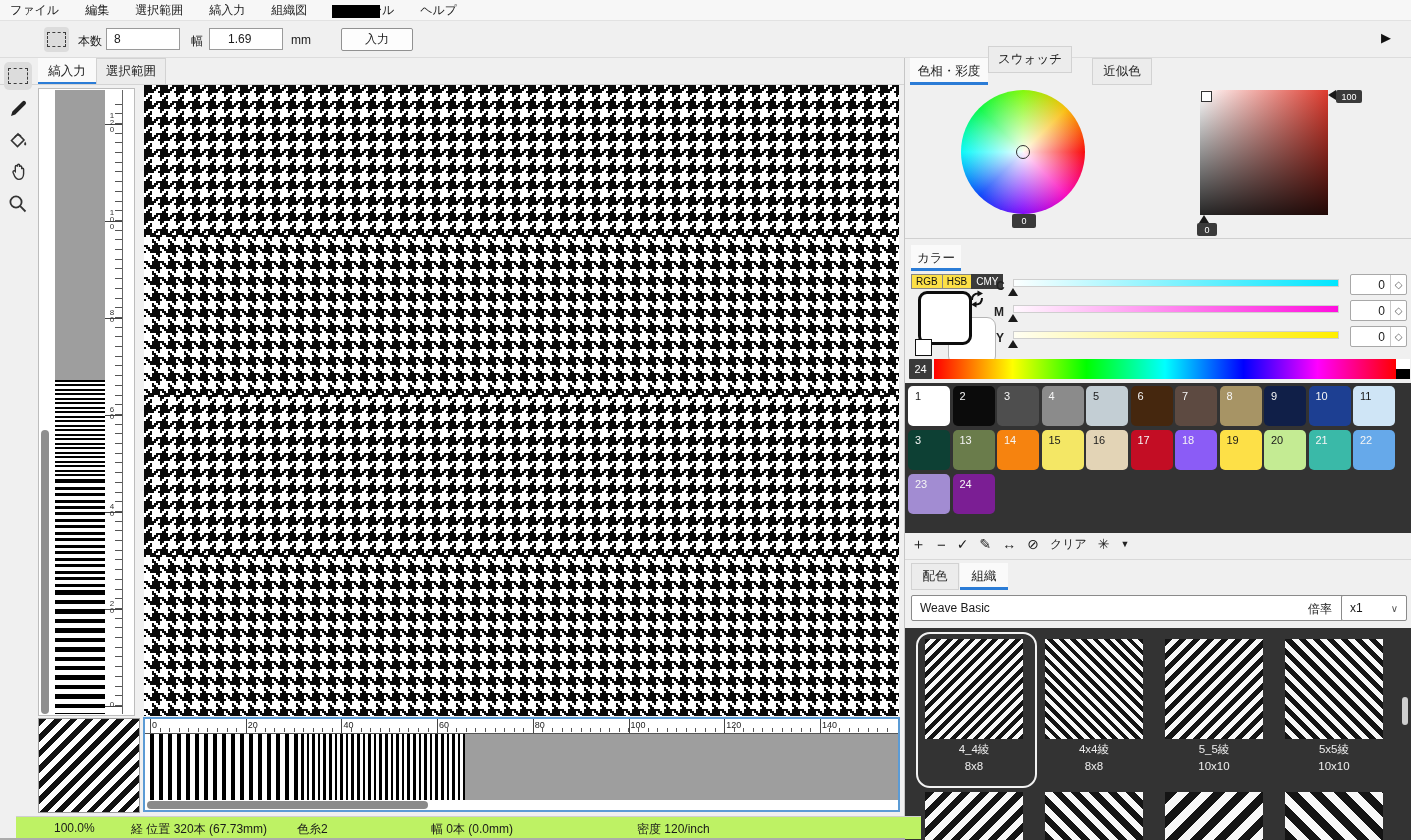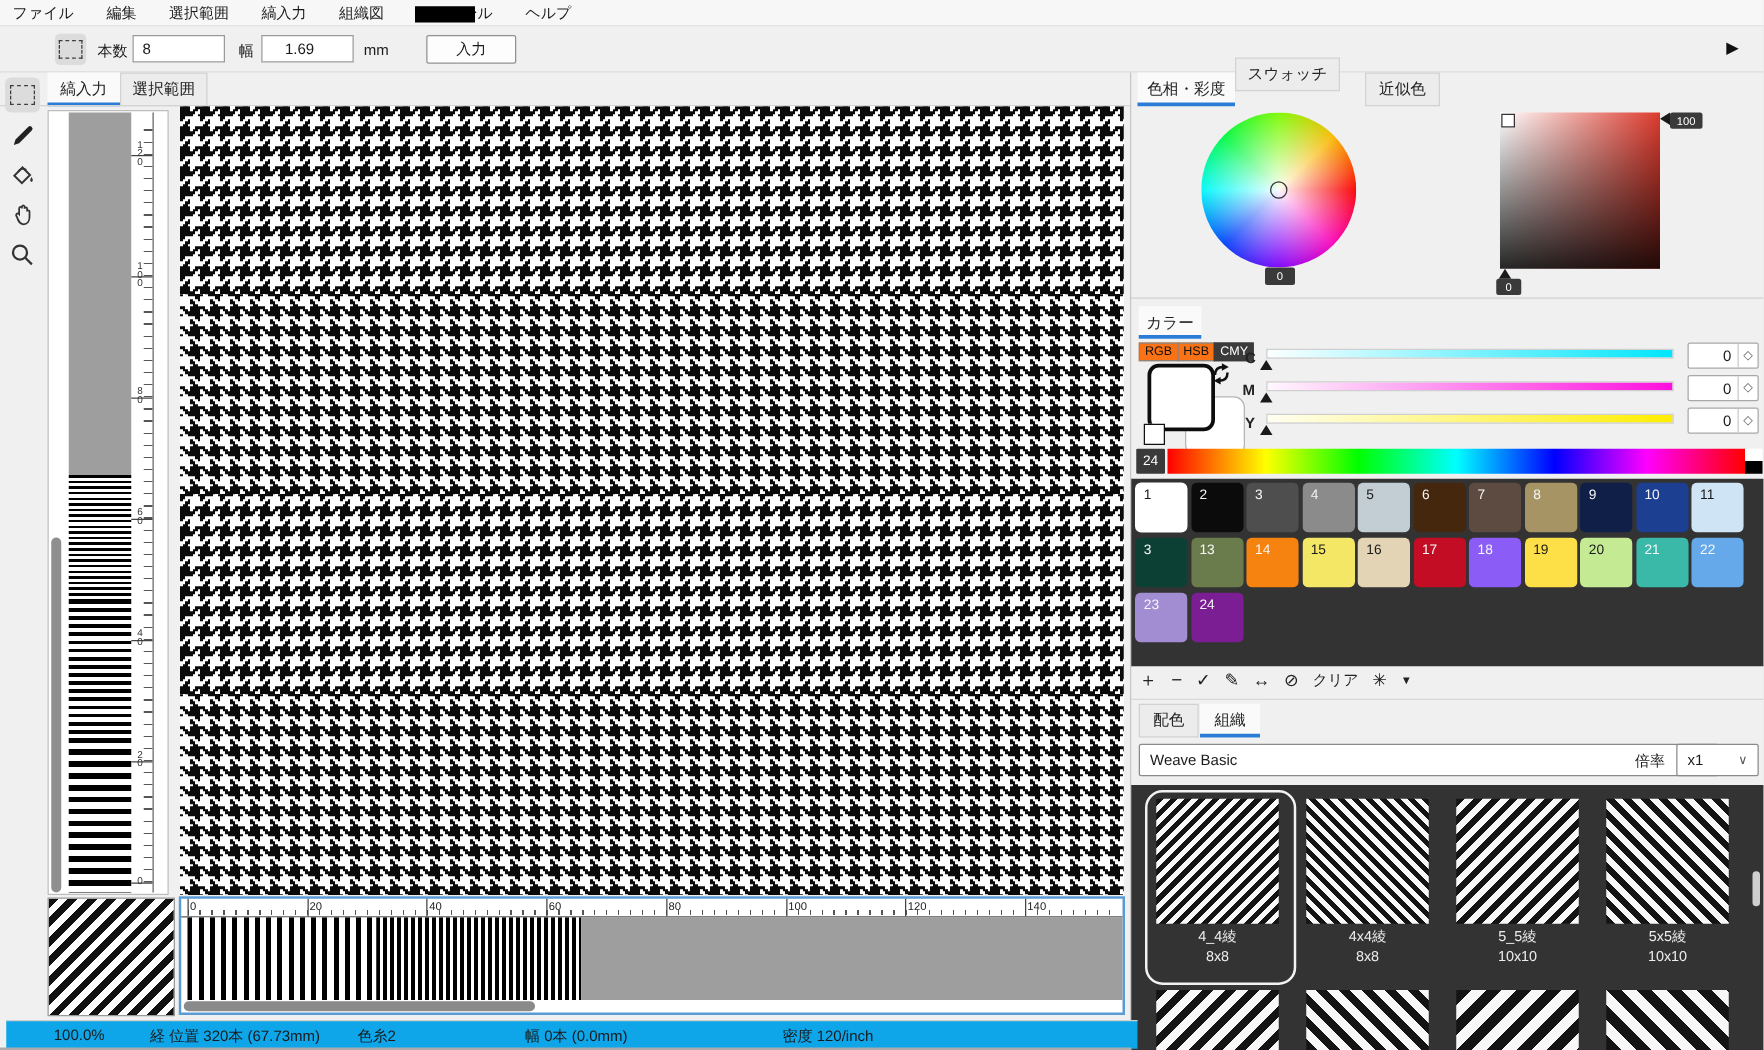--- a/index.html
+++ b/index.html
@@ -58,21 +58,21 @@
      justify-content:center;border-radius:2px;}
   #sv-square{position:absolute;left:1200px;top:90px;width:128px;height:125px;
      background:linear-gradient(to bottom,rgba(0,0,0,0),rgba(0,0,0,.85)),linear-gradient(to right,#ffffff,#dd3b2e);}
   #sv-cursor{position:absolute;left:1201px;top:91px;width:9px;height:9px;border:1.2px solid #333;background:#fff;}
   .tri-up{position:absolute;width:0;height:0;border-left:5px solid transparent;
      border-right:5px solid transparent;border-bottom:8px solid #1a1a1a;}
   .tri-left{position:absolute;width:0;height:0;border-top:5px solid transparent;
      border-bottom:5px solid transparent;border-right:8px solid #1a1a1a;}
   
   .mode-btn{display:inline-block;font-size:10px;padding:1px 4px;border:1px solid #868686;
-     background:#f97316;color:#111;margin-right:-1px;}
+     background:#fde047;color:#111;margin-right:-1px;}
   .mode-btn.sel{background:#3b3b3b;color:#fff;border-color:#3b3b3b;}
   .slider-label{position:absolute;font-size:12px;font-weight:bold;color:#222;}
   .slider-bar{position:absolute;width:326px;height:8px;border:1px solid #cfcfcf;box-sizing:border-box;}
   .spin{position:absolute;width:57px;height:21px;background:#fff;border:1px solid #a8a8a8;
      box-sizing:border-box;display:flex;align-items:stretch;font-size:12px;border-radius:2px;}
   .spin .val{flex:1;text-align:right;padding:3px 5px 0 0;}
   .spin .btns{width:15px;border-left:1px solid #c9c9c9;display:flex;align-items:center;
      justify-content:center;color:#666;font-size:10px;}
   
   #palette-grid{position:absolute;left:905px;top:383px;width:506px;height:150px;background:#333333;}
@@ -103,21 +103,21 @@
   .hmajor{position:absolute;top:0;width:1px;height:14px;background:#444;}
   .hlabel{position:absolute;top:1px;font-size:9px;color:#222;}
   #weft-stripes{position:absolute;left:0;top:15px;width:753px;height:66px;}
   #weft-s1{position:absolute;left:5px;top:0;width:151px;height:66px;
      background:repeating-linear-gradient(90deg,#000 0 4px,#fff 4px 9px);}
   #weft-s2{position:absolute;left:156px;top:0;width:164px;height:66px;
      background:repeating-linear-gradient(90deg,#000 0 2.6px,#fff 2.6px 5.6px);}
   #weft-gray{position:absolute;left:320px;top:0;width:433px;height:66px;background:#9e9e9e;}
   #weft-scroll{position:absolute;left:2px;top:82px;width:281px;height:8px;background:#8a8a8a;border-radius:4px;}
   
-  #statusbar{position:absolute;left:5px;top:816px;width:905px;height:22px;background:#0ea5e9;
+  #statusbar{position:absolute;left:16px;top:816px;width:905px;height:22px;background:#bef264;
      border-top:1px solid #cfcfcf;font-size:12px;}
   #statusbar span{position:absolute;top:4px;}
   #status-swatch{position:absolute;left:332px;top:5px;width:48px;height:13px;background:#000;}
   #bottom-edge{position:absolute;left:0;top:838px;width:905px;height:2px;background:#ababab;}
   svg{display:block;}
 </style>
 </head>
 <body>
 
 <div id="app">

